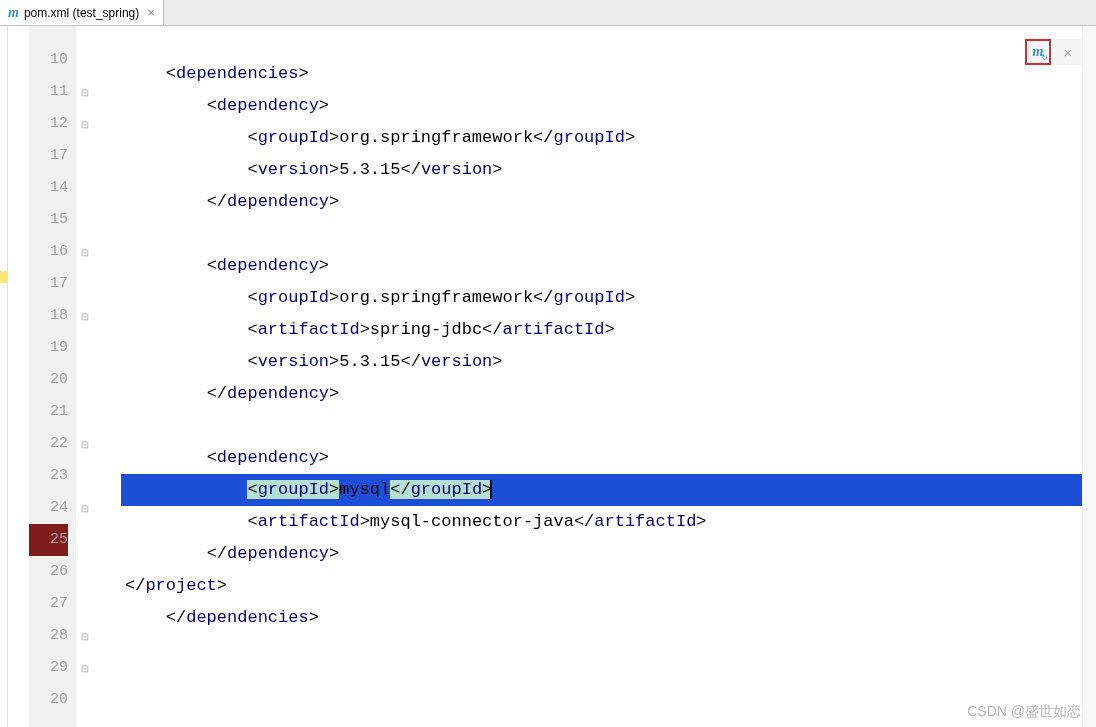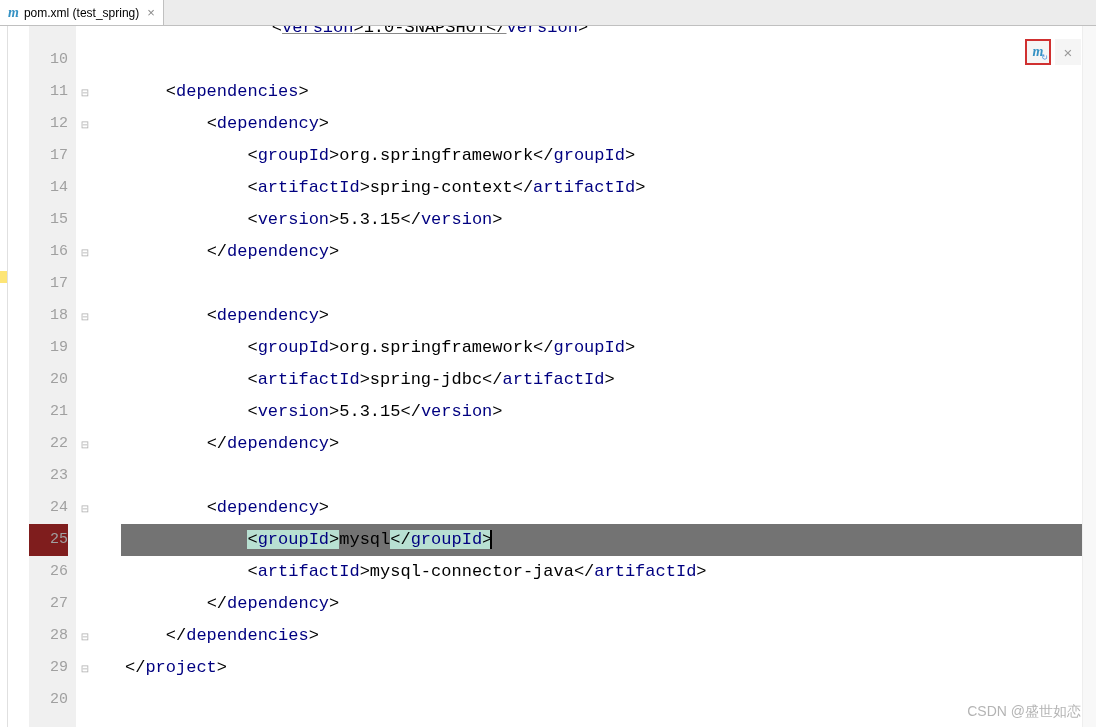--- a/index.html
+++ b/index.html
@@ -115,21 +115,21 @@
       position: relative;
     }
     
     .code-line {
       height: 32px;
       white-space: pre;
       padding-left: 4px;
     }
     
     .code-line.current {
-      background: #737373;
+      background: #1d4ed8;
     }
     
     .line-num {
       height: 32px;
     }
     
     .line-num.current {
       background: #7f1d1d;
     }
     .tag-name { color: #000080; }
@@ -275,43 +275,39 @@
     <div class="fold-mark" style="top:274px">⊟</div>
     <div class="fold-mark" style="top:402px">⊟</div>
     <div class="fold-mark" style="top:466px">⊟</div>
     <div class="fold-mark" style="top:594px">⊟</div>
     <div class="fold-mark" style="top:626px">⊟</div>
   </div>
 
   <div class="caret-line-gutter"></div>
 
   <div class="code-area">
-    <div class="code-line top-line-partial">
-      <span class="content"><span>        &lt;</span><span class="tag-name underline-wavy">version</span><span class="underline-wavy">&gt;1.0-SNAPSHOT&lt;/</span><span class="tag-name">version</span><span>&gt;</span></span>
-    </div>
     <div class="code-line"></div>
     <div class="code-line"><span>    </span><span>&lt;</span><span class="tag-name">dependencies</span><span>&gt;</span></div>
     <div class="code-line"><span>        </span><span>&lt;</span><span class="tag-name">dependency</span><span>&gt;</span></div>
     <div class="code-line"><span>            </span><span>&lt;</span><span class="tag-name">groupId</span><span>&gt;</span><span>org.springframework</span><span>&lt;/</span><span class="tag-name">groupId</span><span>&gt;</span></div>
-    <div class="code-line"><span>            </span><span>&lt;</span><span class="tag-name">artifactId</span><span>&gt;</span><span>spring-context</span><span>&lt;/</span><span class="tag-name">artifactId</span><span>&gt;</span></div>
     <div class="code-line"><span>            </span><span>&lt;</span><span class="tag-name">version</span><span>&gt;</span><span>5.3.15</span><span>&lt;/</span><span class="tag-name">version</span><span>&gt;</span></div>
     <div class="code-line"><span>        </span><span>&lt;/</span><span class="tag-name">dependency</span><span>&gt;</span></div>
     <div class="code-line"></div>
     <div class="code-line"><span>        </span><span>&lt;</span><span class="tag-name">dependency</span><span>&gt;</span></div>
     <div class="code-line"><span>            </span><span>&lt;</span><span class="tag-name">groupId</span><span>&gt;</span><span>org.springframework</span><span>&lt;/</span><span class="tag-name">groupId</span><span>&gt;</span></div>
     <div class="code-line"><span>            </span><span>&lt;</span><span class="tag-name">artifactId</span><span>&gt;</span><span>spring-jdbc</span><span>&lt;/</span><span class="tag-name">artifactId</span><span>&gt;</span></div>
     <div class="code-line"><span>            </span><span>&lt;</span><span class="tag-name">version</span><span>&gt;</span><span>5.3.15</span><span>&lt;/</span><span class="tag-name">version</span><span>&gt;</span></div>
     <div class="code-line"><span>        </span><span>&lt;/</span><span class="tag-name">dependency</span><span>&gt;</span></div>
     <div class="code-line"></div>
     <div class="code-line"><span>        </span><span>&lt;</span><span class="tag-name">dependency</span><span>&gt;</span></div>
     <div class="code-line current"><span>            </span><span class="highlighted">&lt;</span><span class="tag-name highlighted">groupId</span><span class="highlighted">&gt;</span><span>mysql</span><span class="highlighted">&lt;/</span><span class="tag-name highlighted">groupId</span><span class="highlighted">&gt;</span><span class="caret"></span></div>
     <div class="code-line"><span>            </span><span>&lt;</span><span class="tag-name">artifactId</span><span>&gt;</span><span>mysql-connector-java</span><span>&lt;/</span><span class="tag-name">artifactId</span><span>&gt;</span></div>
     <div class="code-line"><span>        </span><span>&lt;/</span><span class="tag-name">dependency</span><span>&gt;</span></div>
+    <div class="code-line"><span></span><span>&lt;/</span><span class="tag-name">project</span><span>&gt;</span></div>
     <div class="code-line"><span>    </span><span>&lt;/</span><span class="tag-name">dependencies</span><span>&gt;</span></div>
-    <div class="code-line"><span></span><span>&lt;/</span><span class="tag-name">project</span><span>&gt;</span></div>
   </div>
 
   <div class="scrollbar-right"></div>
 </div>
 
 <div class="floating-toolbar">
   <div class="tb-btn bordered">
     <span class="tb-icon-m">m</span>
     <span class="tb-icon-refresh">↻</span>
   </div>

